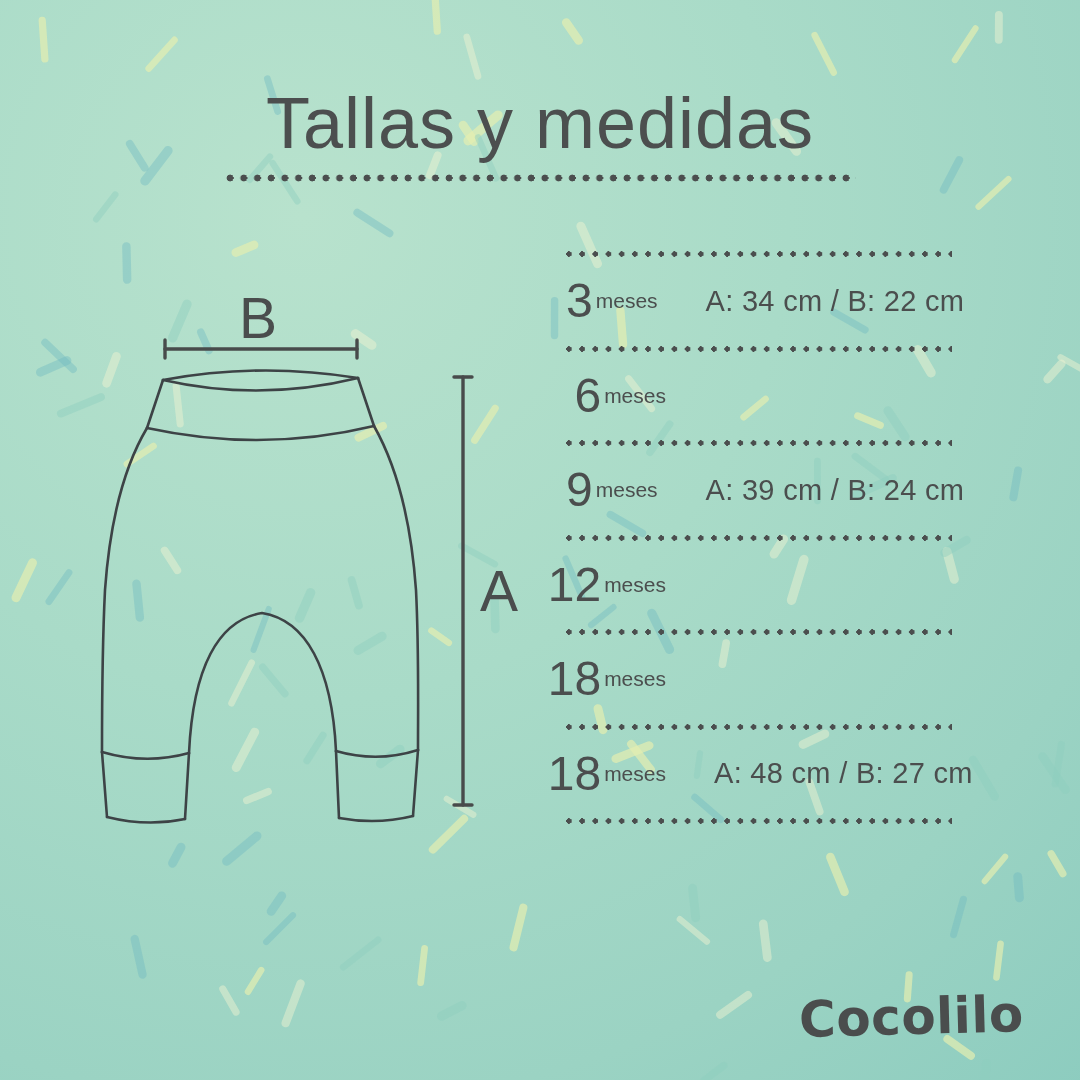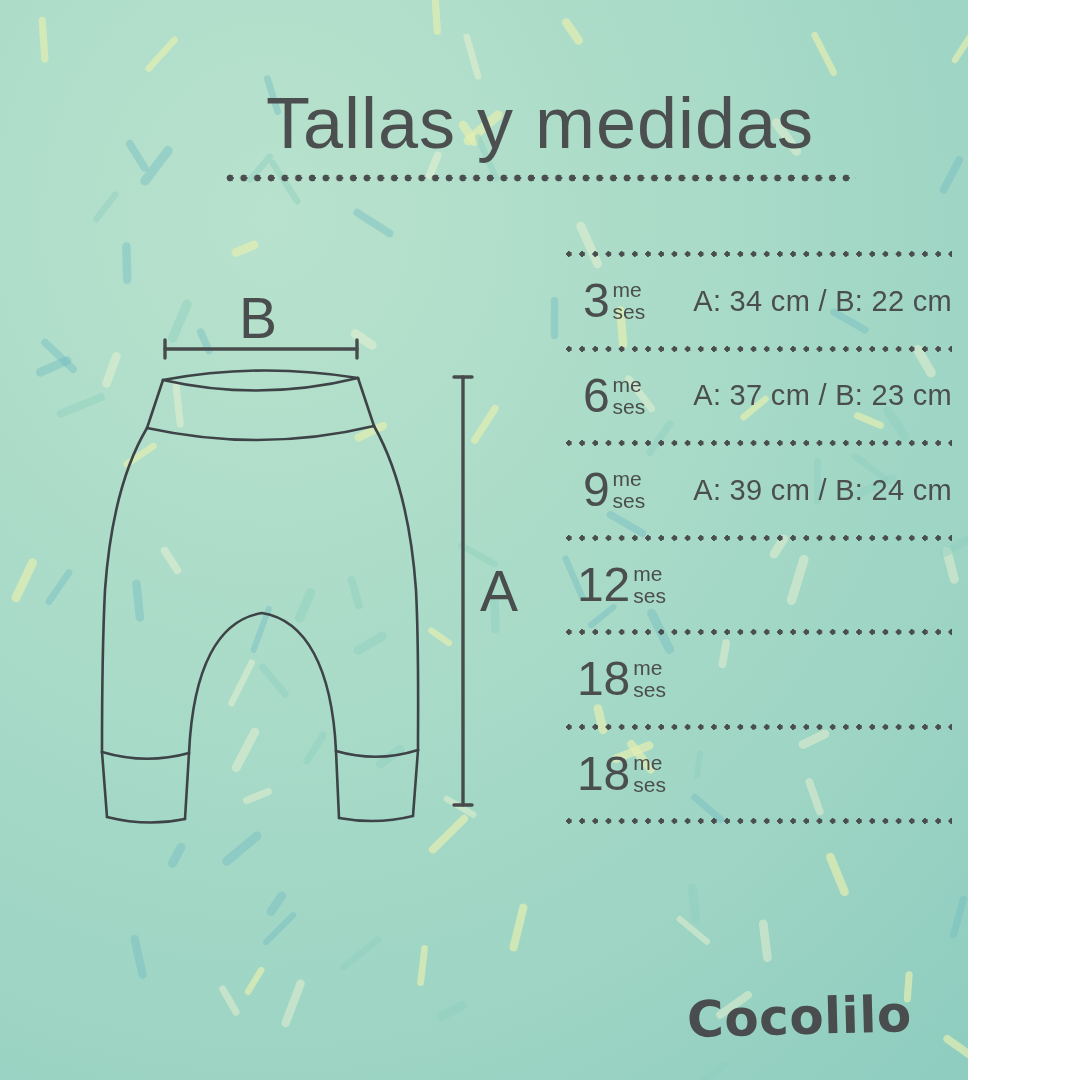--- a/index.html
+++ b/index.html
@@ -2,21 +2,21 @@
 <html><head>
 <meta charset="utf-8">
 <style>
   html,body{margin:0;padding:0;}
   body{
     width:1080px;height:1080px;overflow:hidden;
     font-family:"Liberation Sans",sans-serif;
     -webkit-font-smoothing:antialiased;
   }
   #canvas{
-    position:relative;width:968px;height:1080px;overflow:hidden;
+    position:relative;width:1080px;height:1080px;overflow:hidden;
     background:radial-gradient(150% 150% at 28% 20%,
       #b8e2cd 0%, #a9dbc8 30%, #9bd3c3 55%, #88cabe 78%, #7cc1b9 100%);
   }
   #sprinkles{position:absolute;left:0;top:0;width:1080px;height:1080px;z-index:0;}
   .layer{position:absolute;z-index:1;}
 
   
   .title{
     left:0;top:82px;width:1080px;text-align:center;
     font-size:72px;font-weight:500;letter-spacing:1px;color:#4c4f4f;
@@ -36,21 +36,21 @@
   
   .table{left:566px;top:251px;width:386px;}
   .dotsep{
     height:6px;
     background-image:radial-gradient(circle at 3px 3px,#4b4e4e 2.6px,rgba(0,0,0,0) 2.8px);
     background-size:13.2px 6px;background-repeat:repeat-x;
   }
   .row{height:88.5px;display:flex;align-items:center;color:#4b4e4e;}
   .size-group{width:100px;display:flex;justify-content:flex-end;align-items:center;}
   .size-num{font-size:48px;line-height:1;font-weight:400;}
-  .size-unit{display:flex;flex-direction:column;font-size:21px;line-height:1.04;margin-left:3px;font-weight:400;}
+  .size-unit{display:flex;flex-direction:row;font-size:21px;line-height:1.04;margin-left:3px;font-weight:400;}
   .measure{margin-left:48px;font-size:29px;letter-spacing:.3px;white-space:nowrap;}
 
   
   .brand{
     right:56px;bottom:34px;
     font-family:"DejaVu Sans",sans-serif;font-weight:700;font-size:50px;color:#4a4d4d;
     transform:rotate(-1.5deg);letter-spacing:.5px;
   }
 </style>
 </head>
@@ -237,21 +237,20 @@
     <div class="dotsep"></div>
 
     <div class="row">
       <div class="size-group">
         <span class="size-num">6</span>
         <span class="size-unit">
           <span>me</span>
           <span>ses</span>
         </span>
       </div>
-      <div class="measure">A: 37 cm / B: 23 cm</div>
     </div>
     <div class="dotsep"></div>
 
     <div class="row">
       <div class="size-group">
         <span class="size-num">9</span>
         <span class="size-unit">
           <span>me</span>
           <span>ses</span>
         </span>
@@ -283,18 +282,19 @@
     <div class="dotsep"></div>
 
     <div class="row">
       <div class="size-group">
         <span class="size-num">18</span>
         <span class="size-unit">
           <span>me</span>
           <span>ses</span>
         </span>
       </div>
+      <div class="measure">A: 48 cm / B: 27 cm</div>
     </div>
     <div class="dotsep"></div>
   </div>
 
   <div class="layer brand">Cocolilo</div>
 </div>
 
 </body></html>

